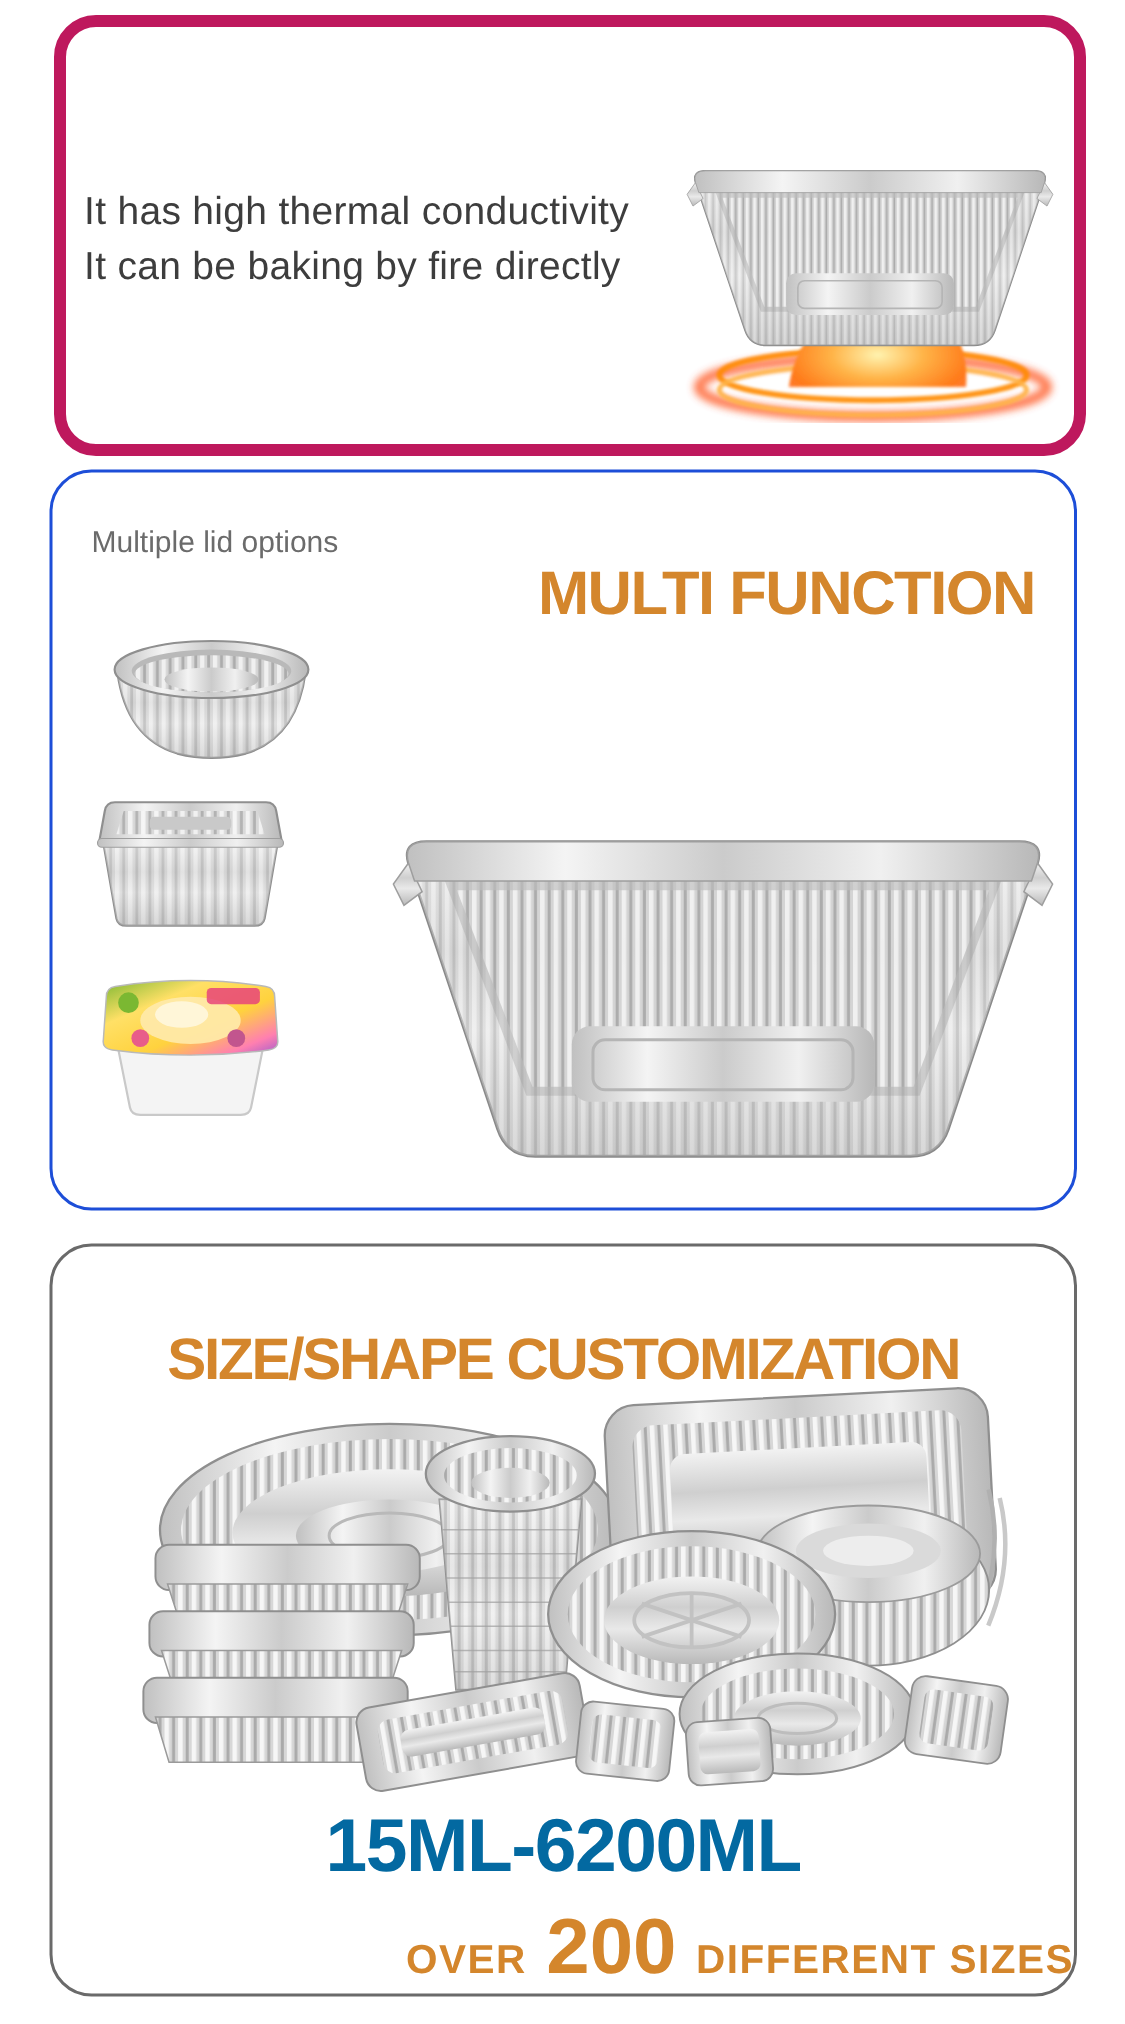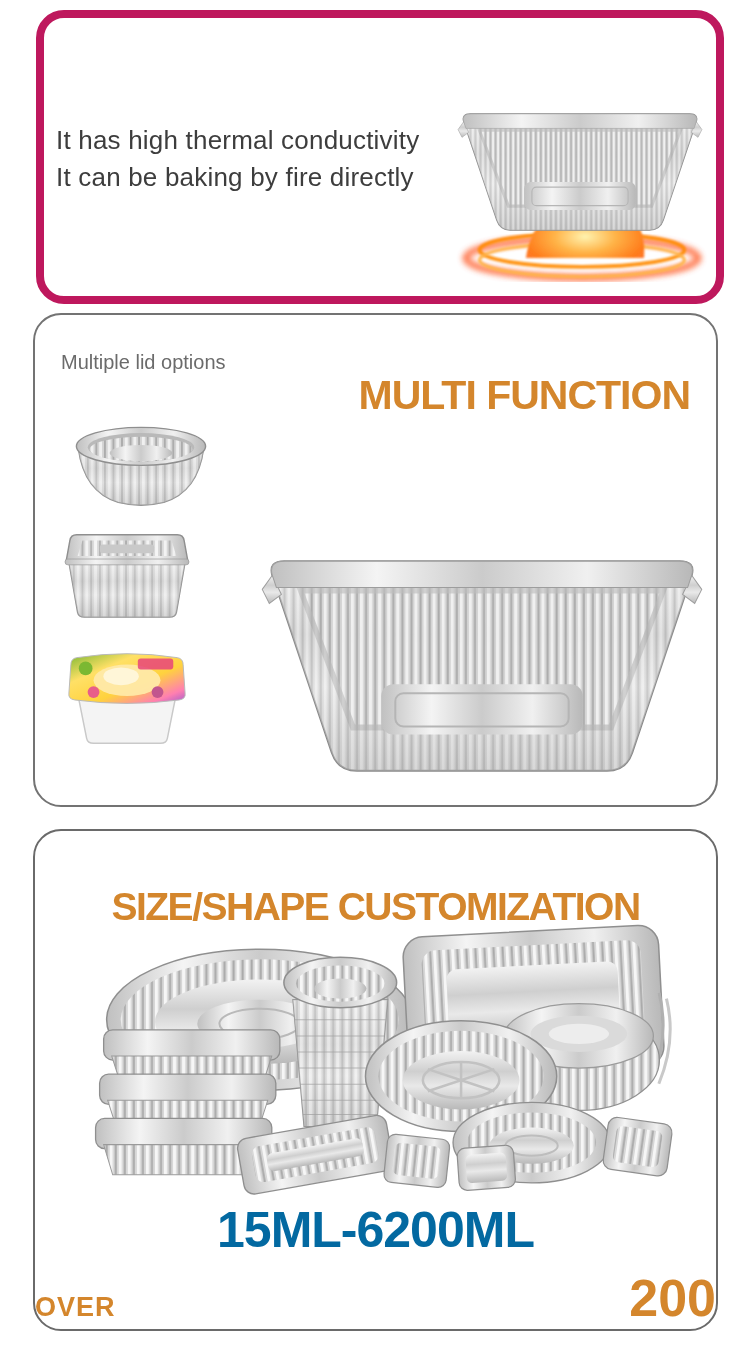--- a/index.html
+++ b/index.html
@@ -2,21 +2,21 @@
 <html><head>
 <meta charset="utf-8">
 <style>
   html,body{margin:0;padding:0;}
   body{
     width:750px;height:1349px;background:#ffffff;position:relative;
     font-family:"Liberation Sans", sans-serif;overflow:hidden;
   }
   .card{position:absolute;background:#fff;border-radius:28px;}
   #card-thermal{left:36px;top:10px;width:672px;height:278px;border:8px solid #be185d;}
-  #card-multi{left:33px;top:313px;width:681px;height:490px;border:2px solid #737373;}
+  #card-multi{left:33px;top:313px;width:681px;height:490px;border:2px solid #1d4ed8;}
   #card-custom{left:33px;top:829px;width:681px;height:498px;border:2px solid #6a6a6a;}
 
   
   .thermal-text{
     position:absolute;left:12px;top:104px;color:#3d3d3d;
     font-size:26px;line-height:37px;letter-spacing:0.2px;white-space:nowrap;
   }
   .thermal-img{position:absolute;right:8px;top:82px;width:256px;height:188px;}
 
   
@@ -39,21 +39,21 @@
   .custom-title{
     position:absolute;top:22px;width:100%;text-align:center;color:#d4862c;
     font-weight:bold;font-size:39px;letter-spacing:-1.5px;white-space:nowrap;
   }
   .collage{position:absolute;left:38px;top:76px;width:605px;height:292px;}
   .range-text{
     position:absolute;top:370px;width:100%;text-align:center;color:#0369a1;
     font-weight:bold;font-size:50px;letter-spacing:-1px;
   }
   .sizes-line{
-    position:absolute;top:437px;width:100%;display:flex;justify-content:space-between;
+    position:absolute;top:437px;width:100%;display:flex;justify-content:flex-end;
     align-items:baseline;gap:13px;color:#d4862c;font-weight:bold;
   }
   .sizes-line .small{font-size:27px;letter-spacing:1px;}
   .sizes-line .big{font-size:52px;letter-spacing:0px;}
 </style>
 </head>
 <body>
 
 <svg width="0" height="0" style="position:absolute" aria-hidden="true">
   <defs>
@@ -267,14 +267,15 @@
     <g transform="rotate(8 560 240)">
       <rect x="528" y="212" width="64" height="52" rx="9" fill="url(#gFoilH)" stroke="#8f8f8f" stroke-width="1.2"></rect>
       <rect x="537" y="220" width="46" height="36" rx="6" fill="url(#pRibs)"></rect>
     </g>
   </svg>
 
   <div class="range-text">15ML-6200ML</div>
   <div class="sizes-line">
     <span class="small">OVER</span>
     <span class="big">200</span>
+    <span class="small">DIFFERENT SIZES</span>
   </div>
 </section>
 
 </body></html>

